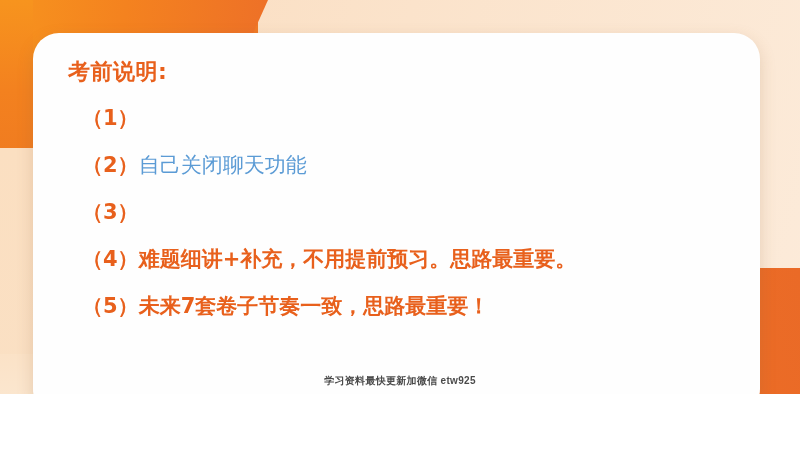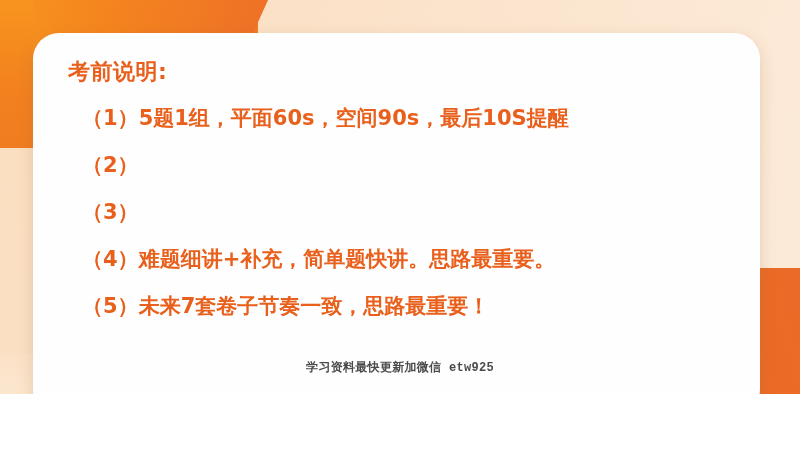--- a/index.html
+++ b/index.html
@@ -141,25 +141,25 @@
   .item .txt-blue {
     display: inline-block;
     color: #5b9bd5;
     font-weight: normal;
   }
 
   
   #watermark {
     position: absolute;
     left: 0;
-    bottom: 18px;
+    bottom: 6px;
     width: 800px;
     text-align: center;
-    font-family: Liberation Mono, monospace;
-    font-size: 12px;
+    font-family: Liberation Sans, sans-serif;
+    font-size: 10px;
     font-weight: bold;
     color: #3b3b3b;
     letter-spacing: 0.3px;
     opacity: 0.92;
   }
 </style>
 </head>
 <body>
 
 <div id="slide">
@@ -173,36 +173,36 @@
   <div class="deco-right-col"></div>
   <div class="deco-bottom-right"></div>
 
   <div id="card">
     <div class="card-inner">
 
       <div class="title">考前说明:</div>
 
       <div class="item">
         <span class="num">（1）</span>
-        <span class="txt-orange">5题1组，平面60s，空间90s，最后10S提醒</span>
         <span class="txt-blue"></span>
       </div>
 
       <div class="item">
         <span class="num">（2）</span>
+        <span class="txt-blue">自己关闭聊天功能</span>
       </div>
 
       <div class="item">
         <span class="num">（3）</span>
         <span class="txt-blue"></span>
       </div>
 
       <div class="item">
         <span class="num">（4）</span>
-        <span class="txt-orange">难题细讲+补充，简单题快讲。思路最重要。</span>
+        <span class="txt-orange">难题细讲+补充，不用提前预习。思路最重要。</span>
         <span class="txt-blue"></span>
       </div>
 
       <div class="item">
         <span class="num">（5）</span>
         <span class="txt-orange">未来7套卷子节奏一致，思路最重要！</span>
         <span class="txt-blue"></span>
       </div>
 
     </div>

